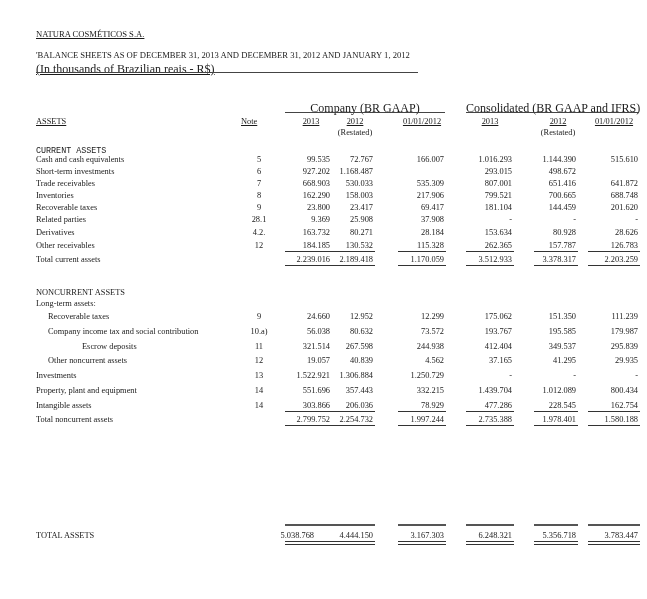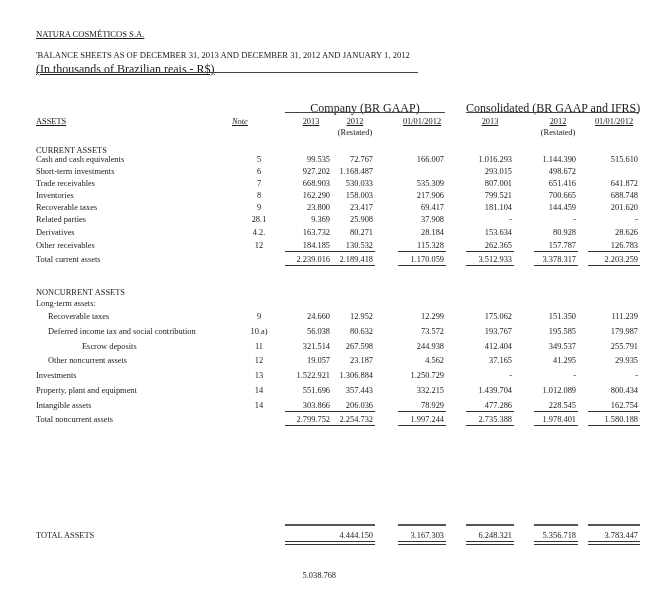--- a/index.html
+++ b/index.html
@@ -24,36 +24,36 @@
 </head>
 <body>
 
 <div id="page">
   <div class="abs company">NATURA COSMÉTICOS S.A.</div>
   <div class="abs title">'BALANCE SHEETS AS OF DECEMBER 31, 2013 AND DECEMBER 31, 2012 AND JANUARY 1, 2012</div>
   <div class="abs subtitle">(In thousands of Brazilian reais - R$)</div>
   <div class="title-rule"></div>
 
   <div class="abs" style="left:36px;top:117px;text-decoration:underline;">ASSETS</div>
-  <div class="abs" style="left:232px;top:117px;text-decoration:underline;font-style:italic;">Note</div>
+  <div class="abs" style="left:241px;top:117px;text-decoration:underline;">Note</div>
 
   <div id="dynamic">
       <div class="abs grp-label" style="left: 285px; width: 160px; top: 101px;">Company (BR GAAP)</div>
       <div class="grp-rule" style="left: 285px; top: 112px; width: 160px;"></div>
       <div class="abs hdr" style="left: 281px; width: 60px;">2013</div>
       <div class="abs hdr" style="left: 325px; width: 60px;">2012</div>
       <div class="abs restated" style="left: 325px; width: 60px;">(Restated)</div>
       <div class="abs hdr" style="left: 392px; width: 60px;">01/01/2012</div>
       <div class="abs grp-label" style="left: 466px; width: 172px; top: 101px;">Consolidated (BR GAAP and IFRS)</div>
       <div class="grp-rule" style="left: 466px; top: 112px; width: 172px;"></div>
       <div class="abs hdr" style="left: 460px; width: 60px;">2013</div>
       <div class="abs hdr" style="left: 528px; width: 60px;">2012</div>
       <div class="abs restated" style="left: 528px; width: 60px;">(Restated)</div>
       <div class="abs hdr" style="left: 584px; width: 60px;">01/01/2012</div>
-      <div class="abs row-label" style="top: 146px;">CURRENT ASSETS</div>
+      <div class="abs row-label" style="top: 146px; font-family: Liberation Mono, monospace;">CURRENT ASSETS</div>
       <div class="abs row-label" style="top: 155px;">Cash and cash equivalents</div>
       <div class="abs note" style="top: 155px;">5</div>
       <div class="abs num" style="left: 270px; top: 155px;">99.535</div>
       <div class="abs num" style="left: 313px; top: 155px;">72.767</div>
       <div class="abs num" style="left: 384px; top: 155px;">166.007</div>
       <div class="abs num" style="left: 452px; top: 155px;">1.016.293</div>
       <div class="abs num" style="left: 516px; top: 155px;">1.144.390</div>
       <div class="abs num" style="left: 578px; top: 155px;">515.610</div>
       <div class="abs row-label" style="top: 167px;">Short-term investments</div>
       <div class="abs note" style="top: 167px;">6</div>
@@ -133,40 +133,40 @@
       <div class="abs row-label" style="top: 288px;">NONCURRENT ASSETS</div>
       <div class="abs row-label" style="top: 299px;">Long-term assets:</div>
       <div class="abs indent1" style="top: 312px; left: 48px;">Recoverable taxes</div>
       <div class="abs note" style="top: 312px;">9</div>
       <div class="abs num" style="left: 270px; top: 312px;">24.660</div>
       <div class="abs num" style="left: 313px; top: 312px;">12.952</div>
       <div class="abs num" style="left: 384px; top: 312px;">12.299</div>
       <div class="abs num" style="left: 452px; top: 312px;">175.062</div>
       <div class="abs num" style="left: 516px; top: 312px;">151.350</div>
       <div class="abs num" style="left: 578px; top: 312px;">111.239</div>
-      <div class="abs indent1" style="top: 327px; left: 48px;">Deferred income tax and social contribution</div>
+      <div class="abs indent1" style="top: 327px; left: 48px;">Company income tax and social contribution</div>
       <div class="abs note" style="top: 327px;">10.a)</div>
       <div class="abs num" style="left: 270px; top: 327px;">56.038</div>
       <div class="abs num" style="left: 313px; top: 327px;">80.632</div>
       <div class="abs num" style="left: 384px; top: 327px;">73.572</div>
       <div class="abs num" style="left: 452px; top: 327px;">193.767</div>
       <div class="abs num" style="left: 516px; top: 327px;">195.585</div>
       <div class="abs num" style="left: 578px; top: 327px;">179.987</div>
       <div class="abs indent1" style="top: 342px; left: 48px; padding-left: 34px;">Escrow deposits</div>
       <div class="abs note" style="top: 342px;">11</div>
       <div class="abs num" style="left: 270px; top: 342px;">321.514</div>
       <div class="abs num" style="left: 313px; top: 342px;">267.598</div>
       <div class="abs num" style="left: 384px; top: 342px;">244.938</div>
       <div class="abs num" style="left: 452px; top: 342px;">412.404</div>
       <div class="abs num" style="left: 516px; top: 342px;">349.537</div>
-      <div class="abs num" style="left: 578px; top: 342px;">255.791</div>
+      <div class="abs num" style="left: 578px; top: 342px;">295.839</div>
       <div class="abs indent1" style="top: 356px; left: 48px;">Other noncurrent assets</div>
       <div class="abs note" style="top: 356px;">12</div>
       <div class="abs num" style="left: 270px; top: 356px;">19.057</div>
-      <div class="abs num" style="left: 313px; top: 356px;">23.187</div>
+      <div class="abs num" style="left: 313px; top: 356px;">40.839</div>
       <div class="abs num" style="left: 384px; top: 356px;">4.562</div>
       <div class="abs num" style="left: 452px; top: 356px;">37.165</div>
       <div class="abs num" style="left: 516px; top: 356px;">41.295</div>
       <div class="abs num" style="left: 578px; top: 356px;">29.935</div>
       <div class="abs row-label" style="top: 371px; left: 36px;">Investments</div>
       <div class="abs note" style="top: 371px;">13</div>
       <div class="abs num" style="left: 270px; top: 371px;">1.522.921</div>
       <div class="abs num" style="left: 313px; top: 371px;">1.306.884</div>
       <div class="abs num" style="left: 384px; top: 371px;">1.250.729</div>
       <div class="abs num" style="left: 452px; top: 371px;">-</div>
@@ -207,21 +207,21 @@
       <div class="tot-line" style="left: 466px; top: 425px; width: 48px;"></div>
       <div class="tot-line" style="left: 534px; top: 425px; width: 44px;"></div>
       <div class="tot-line" style="left: 588px; top: 425px; width: 52px;"></div>
       <div class="thick" style="left: 285px; top: 524px; width: 47px;"></div>
       <div class="thick" style="left: 331px; top: 524px; width: 44px;"></div>
       <div class="thick" style="left: 398px; top: 524px; width: 48px;"></div>
       <div class="thick" style="left: 466px; top: 524px; width: 48px;"></div>
       <div class="thick" style="left: 534px; top: 524px; width: 44px;"></div>
       <div class="thick" style="left: 588px; top: 524px; width: 52px;"></div>
       <div class="abs row-label" style="top: 531px;">TOTAL ASSETS</div>
-      <div class="abs num" style="left: 276px; top: 531px; margin-top: 40px;">5.038.768</div>
+      <div class="abs num" style="left: 254px; top: 531px;">5.038.768</div>
       <div class="abs num" style="left: 313px; top: 531px;">4.444.150</div>
       <div class="abs num" style="left: 384px; top: 531px;">3.167.303</div>
       <div class="abs num" style="left: 452px; top: 531px;">6.248.321</div>
       <div class="abs num" style="left: 516px; top: 531px;">5.356.718</div>
       <div class="abs num" style="left: 578px; top: 531px;">3.783.447</div>
       <div class="dbl" style="left: 285px; top: 541px; width: 47px;"></div>
       <div class="dbl" style="left: 331px; top: 541px; width: 44px;"></div>
       <div class="dbl" style="left: 398px; top: 541px; width: 48px;"></div>
       <div class="dbl" style="left: 466px; top: 541px; width: 48px;"></div>
       <div class="dbl" style="left: 534px; top: 541px; width: 44px;"></div>

